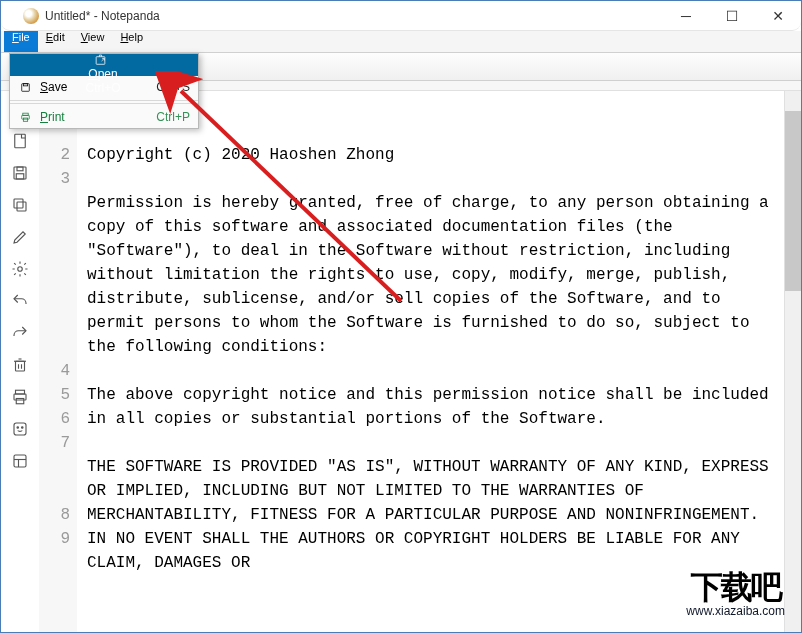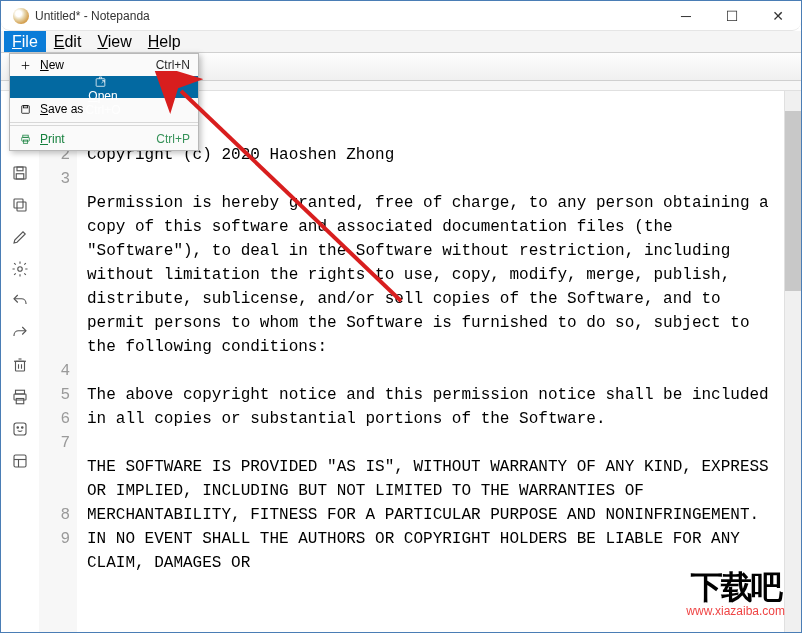--- a/index.html
+++ b/index.html
@@ -11,21 +11,21 @@
   height: 633px;
   overflow: hidden;
   position: relative;
   border: 1px solid #4a7db5;
 }
 .titlebar {
   height: 30px;
   background: #fff;
   display: flex;
   align-items: center;
-  padding-left: 12px;
+  padding-left: 22px;
   border-bottom: 1px solid #e5e5e5;
   border-radius: 9px;
 }
 .titlebar .app-icon {
   width: 16px; height: 16px;
   border-radius: 50%;
   background: radial-gradient(circle at 35% 35%, #fff 20%, #e8d8b0 40%, #d4a050 70%);
   margin-right: 6px;
 }
 .titlebar .title { color: #333; font-size: 12px; }
@@ -46,22 +46,21 @@
   height: 22px;
   background: #f5f5f5;
   display: flex;
   align-items: stretch;
   padding-left: 3px;
   border-bottom: 1px solid #d0d0d0;
 }
 .menubar .menu-item {
   padding: 0 8px;
   display: flex;
-  align-items: center;
-  font-size: 16px;
+  font-size: 11px;
   color: #000;
 }
 .menubar .menu-item.active {
   background: #0a7cd8;
   color: #fff;
 }
 .menubar .menu-item .ul { text-decoration: underline; }
 .toolbar-strip {
   height: 28px;
   background: linear-gradient(#fdfdfd, #f0f0f0);
@@ -195,21 +194,21 @@
 .watermark .wm-big {
   font-family: "SimHei","Microsoft YaHei",sans-serif;
   font-size: 32px;
   font-weight: 900;
   color: #000;
   text-shadow: 0 0 4px #fff, 0 0 4px #fff;
   letter-spacing: -2px;
 }
 .watermark .wm-small {
   font-size: 12px;
-  color: #ef4444;
+  color: #0f172a;
   text-shadow: 0 0 3px #fff;
   margin-top: -6px;
 }
 </style>
 </head>
 <body>
 
 <div class="titlebar">
   <div class="app-icon"></div>
   <div class="title">Untitled* - Notepanda</div>
@@ -358,51 +357,41 @@
 The above copyright notice and this permission notice shall be included in all copies or substantial portions of the Software.
 
 THE SOFTWARE IS PROVIDED "AS IS", WITHOUT WARRANTY OF ANY KIND, EXPRESS OR IMPLIED, INCLUDING BUT NOT LIMITED TO THE WARRANTIES OF MERCHANTABILITY, FITNESS FOR A PARTICULAR PURPOSE AND NONINFRINGEMENT. IN NO EVENT SHALL THE AUTHORS OR COPYRIGHT HOLDERS BE LIABLE FOR ANY CLAIM, DAMAGES OR</div>
 
   <div class="scrollbar">
     <div class="thumb"></div>
   </div>
 </div>
 
 <div class="dropdown">
-  <div class="dd-item">
-    <span class="dd-icon">
-        <svg viewBox="0 0 24 24">
-          <line x1="12" y1="5" x2="12" y2="19"></line>
-          <line x1="5" y1="12" x2="19" y2="12"></line>
-        </svg>
-      </span>
-    <span class="dd-label"><span class="ul">N</span>ew</span>
-    <span class="dd-shortcut">Ctrl+N</span>
-  </div>
   <div class="dd-item highlight">
     <span class="dd-icon">
         <svg viewBox="0 0 24 24">
           <rect x="4" y="5" width="16" height="14" rx="1"></rect>
           <polyline points="10 5 10 2 14 2 14 5"></polyline>
           <polyline points="14 13 18 9"></polyline>
           <polyline points="15 8 19 8 19 12"></polyline>
         </svg>
       </span>
     <span class="dd-label"><span class="ul">O</span>pen</span>
     <span class="dd-shortcut">Ctrl+O</span>
   </div>
   <div class="dd-item">
     <span class="dd-icon">
         <svg viewBox="0 0 24 24">
           <rect x="5" y="5" width="14" height="14" rx="1"></rect>
           <rect x="8" y="5" width="8" height="4"></rect>
         </svg>
       </span>
-    <span class="dd-label"><span class="ul">S</span>ave as</span>
-    <span class="dd-shortcut"></span>
+    <span class="dd-label"><span class="ul">S</span>ave</span>
+    <span class="dd-shortcut">Ctrl+S</span>
   </div>
   <div class="dd-sep"></div>
   <div class="dd-sep"></div>
   <div class="dd-item disabled">
     <span class="dd-icon">
         <svg viewBox="0 0 24 24">
           <rect x="7" y="4" width="10" height="4"></rect>
           <rect x="5" y="8" width="14" height="7" rx="1"></rect>
           <rect x="8" y="13" width="8" height="6"></rect>
         </svg>

